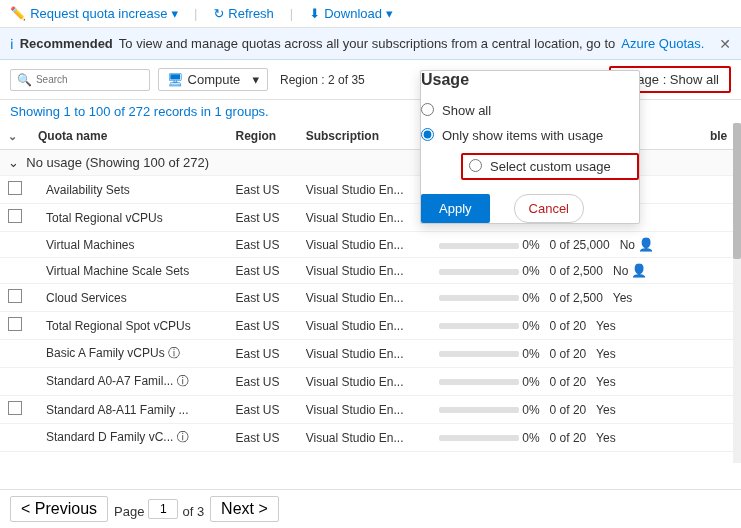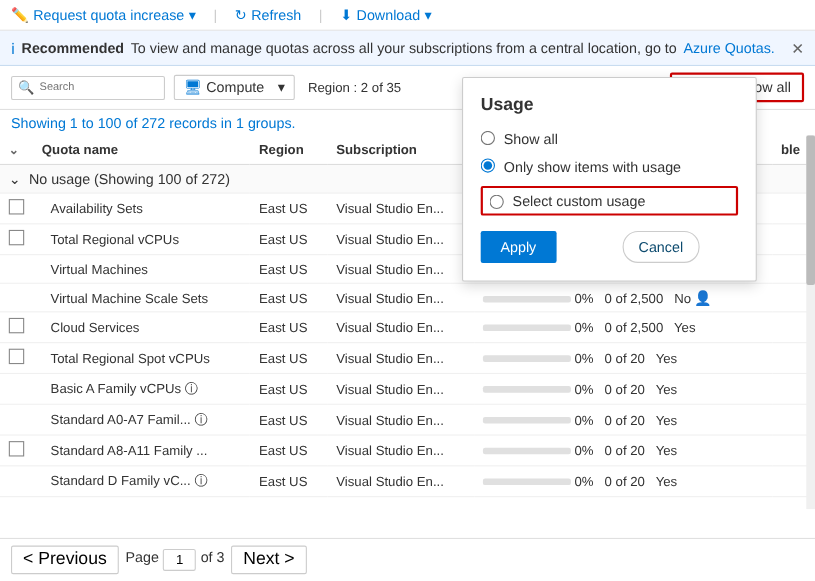--- a/index.html
+++ b/index.html
@@ -41,32 +41,32 @@
     .check-box { width: 14px; height: 14px; border: 1px solid #888; display: inline-block; cursor: pointer; }
     .progress-bar { width: 80px; height: 6px; background: #e0e0e0; border-radius: 2px; display: inline-block; vertical-align: middle; }
     .progress-fill { height: 100%; background: #0078d4; border-radius: 2px; }
     .person-icon { color: #0078d4; font-size: 13px; }
     .expand-icon { cursor: pointer; margin-right: 4px; color: #333; }
     .indent { padding-left: 16px; }
 
     
     .pagination { display: flex; align-items: center; gap: 6px; padding: 6px 10px; border-top: 1px solid #e0e0e0; background: #fff; position: absolute; bottom: 0; left: 0; right: 0; }
     .page-btn { padding: 3px 10px; border: 1px solid #ccc; background: #fff; cursor: pointer; font-size: 16px; border-radius: 2px; }
-    .page-input-wrap { display: flex; align-items: flex-start; gap: 4px; font-size: 12px; }
+    .page-input-wrap { display: flex; align-items: flex-end; gap: 4px; font-size: 12px; }
     .page-input { width: 30px; border: 1px solid #ccc; border-radius: 2px; padding: 2px 4px; text-align: center; font-size: 12px; }
 
     
-    .dropdown-overlay { position: absolute; top: 70px; left: 420px; width: 268px; background: #fff; border: 1px solid #ccc; box-shadow: 0 4px 12px rgba(0,0,0,0.15); z-index: 100; padding: 16px; border-radius: 2px; }
+    .dropdown-overlay { position: absolute; top: 70px; left: 420px; width: 220px; background: #fff; border: 1px solid #ccc; box-shadow: 0 4px 12px rgba(0,0,0,0.15); z-index: 100; border-radius: 2px; }
     .dropdown-overlay .title { font-size: 16px; font-weight: 600; margin-bottom: 14px; color: #333; }
     .radio-option { display: flex; align-items: flex-start; gap: 8px; margin-bottom: 10px; cursor: pointer; font-size: 13px; }
     .radio-option input[type="radio"] { cursor: pointer; accent-color: #0078d4; }
-    .custom-usage-option { border: 2px solid #c00; border-radius: 2px; padding: 4px 6px; display: flex; align-items: flex-end; gap: 8px; cursor: pointer; }
+    .custom-usage-option { border: 2px solid #c00; border-radius: 2px; padding: 4px 6px; display: flex; align-items: flex-start; gap: 8px; cursor: pointer; margin-left: 40px; }
     .action-row { display: flex; gap: 24px; margin-top: 14px; }
     .apply-btn { background: #0078d4; color: #fff; border: none; padding: 6px 18px; border-radius: 2px; cursor: pointer; font-size: 13px; font-weight: 500; }
-    .cancel-btn { background: #fff; color: #0c4a6e; border: 1px solid #ccc; padding: 6px 14px; border-radius: 14px; cursor: pointer; font-size: 13px; margin-left: 36px; }
+    .cancel-btn { background: #fff; color: #b91c1c; border: 1px solid #ccc; padding: 6px 14px; border-radius: 14px; cursor: pointer; font-size: 13px; }
 
     
     .scrollbar { position: absolute; right: 0; top: 0; bottom: 0; width: 8px; background: #f0f0f0; }
     .scrollbar-thumb { position: absolute; top: 0; width: 8px; height: 40%; background: #bbb; border-radius: 2px; }
   </style>
 </head>
 <body>
 
 <div class="toolbar">
   <button class="toolbar-btn">

